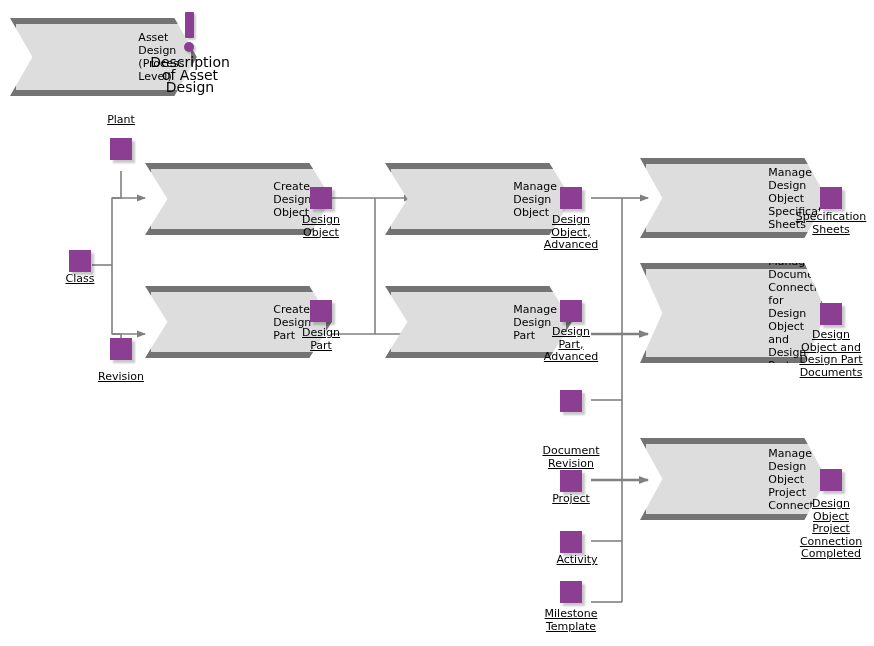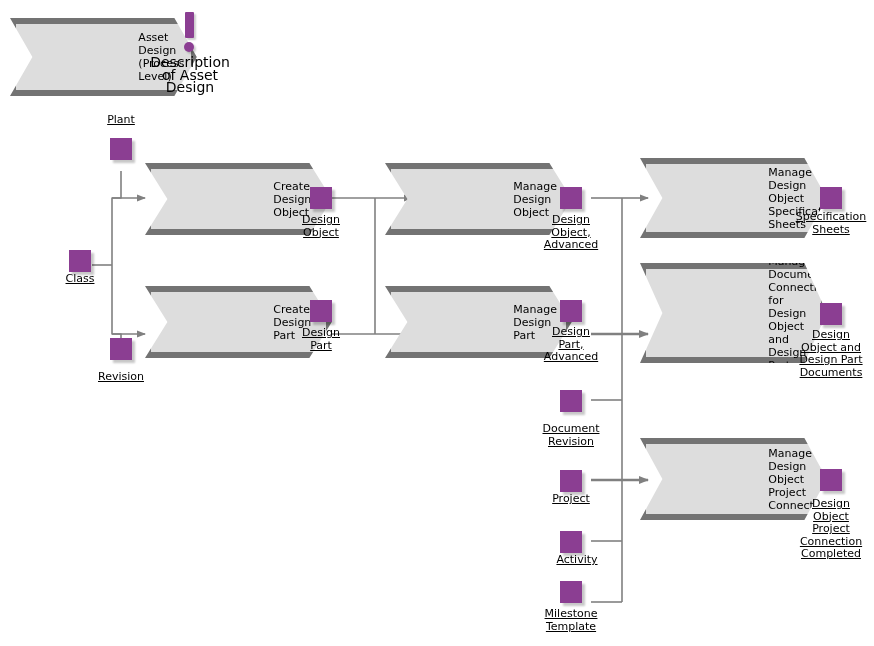--- a/index.html
+++ b/index.html
@@ -206,21 +206,21 @@
   <div class="sq-label" style="left:531px; top:214px; width:80px;">Design
 Object,
 Advanced</div>
 
   <div class="sq" style="left:560px; top:300px;"></div>
   <div class="sq-label" style="left:531px; top:326px; width:80px;">Design
 Part,
 Advanced</div>
 
   <div class="sq" style="left:560px; top:390px;"></div>
-  <div class="sq-label" style="left:525px; top:423px; width:92px;">Document
+  <div class="sq-label" style="left:525px; top:445px; width:92px;">Document
 Revision</div>
 
   <div class="sq" style="left:560px; top:470px;"></div>
   <div class="sq-label" style="left:531px; top:493px; width:80px;">Project</div>
 
   <div class="sq" style="left:560px; top:531px;"></div>
   <div class="sq-label" style="left:537px; top:554px; width:80px;">Activity</div>
 
   <div class="sq" style="left:560px; top:581px;"></div>
   <div class="sq-label" style="left:527px; top:608px; width:88px;">Milestone

